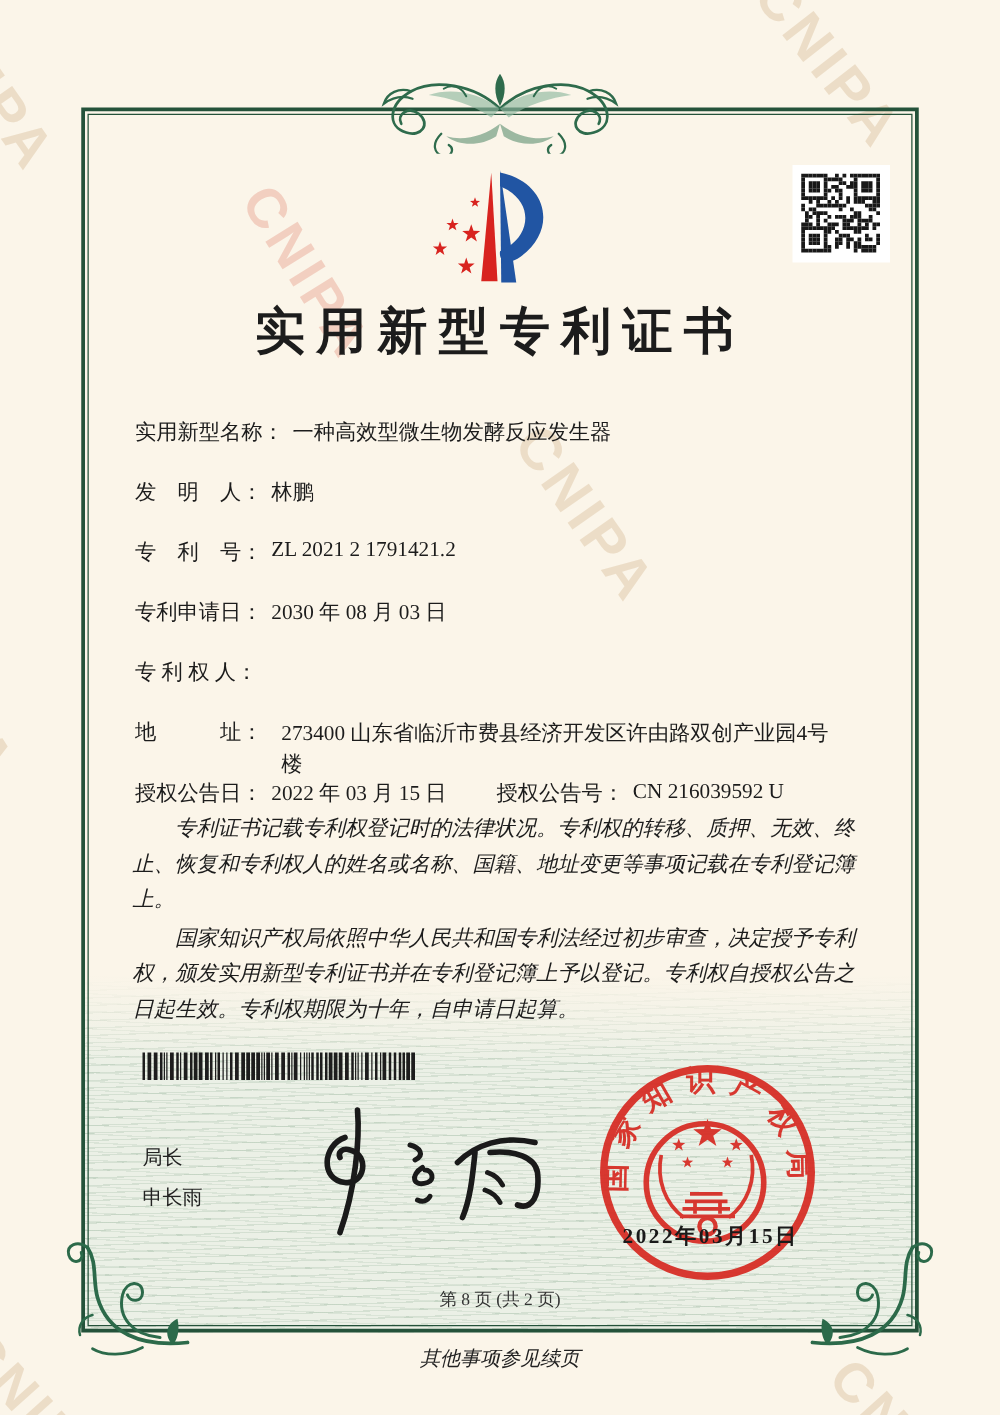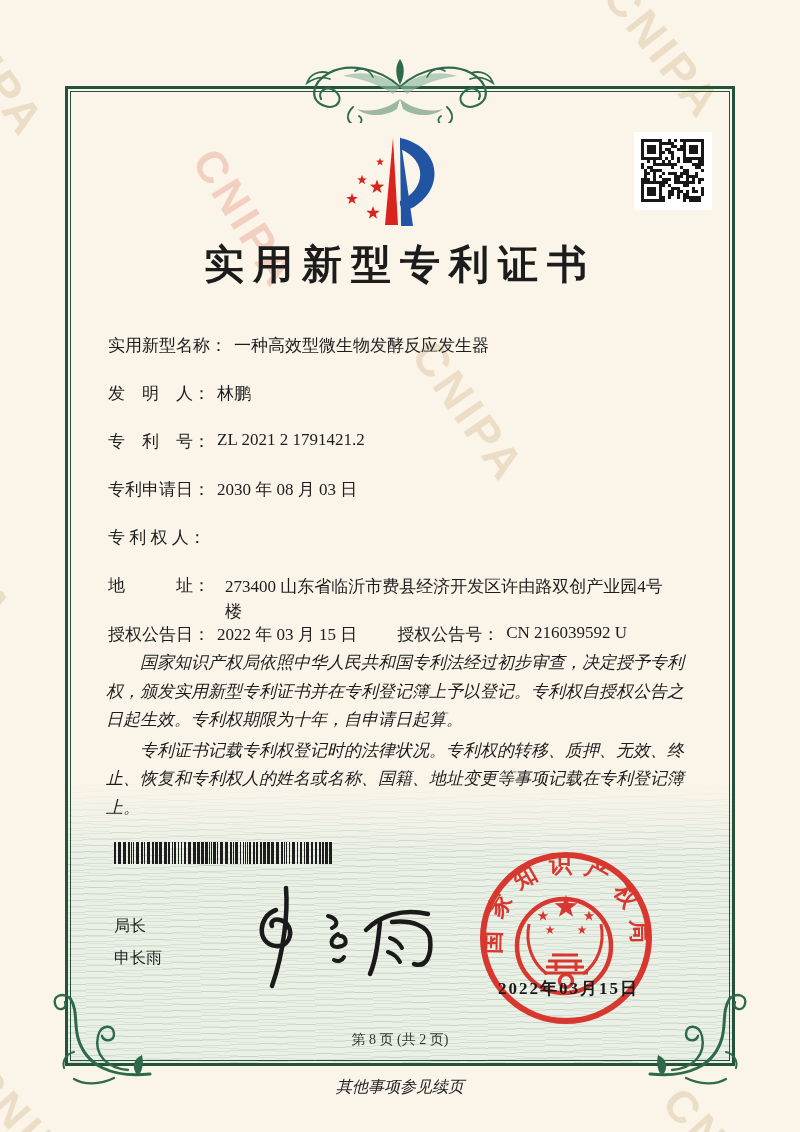--- a/index.html
+++ b/index.html
@@ -393,22 +393,22 @@
   <div class="field" style="top:623px;">
     <span class="flabel">授权公告日：</span>
     <span class="fvalue">2022 年 03 月 15 日</span>
     <span class="pair2">
       <span class="flabel">授权公告号：</span>
       <span class="fvalue">CN 216039592 U</span>
     </span>
   </div>
 
   <div class="paras">
+    <p>专利证书记载专利权登记时的法律状况。专利权的转移、质押、无效、终止、恢复和专利权人的姓名或名称、国籍、地址变更等事项记载在专利登记簿上。</p>
     <p>国家知识产权局依照中华人民共和国专利法经过初步审查，决定授予专利权，颁发实用新型专利证书并在专利登记簿上予以登记。专利权自授权公告之日起生效。专利权期限为十年，自申请日起算。</p>
-    <p>专利证书记载专利权登记时的法律状况。专利权的转移、质押、无效、终止、恢复和专利权人的姓名或名称、国籍、地址变更等事项记载在专利登记簿上。</p>
   </div>
 
   <div class="barcode" id="barcode">
       <i style="width: 2px; margin-right: 2px;"></i>
       <i style="width: 3px; margin-right: 2px;"></i>
       <i style="width: 3px; margin-right: 2px;"></i>
       <i style="width: 2px; margin-right: 1px;"></i>
       <i style="width: 1px; margin-right: 1px;"></i>
       <i style="width: 1px; margin-right: 2px;"></i>
       <i style="width: 3px; margin-right: 2px;"></i>

